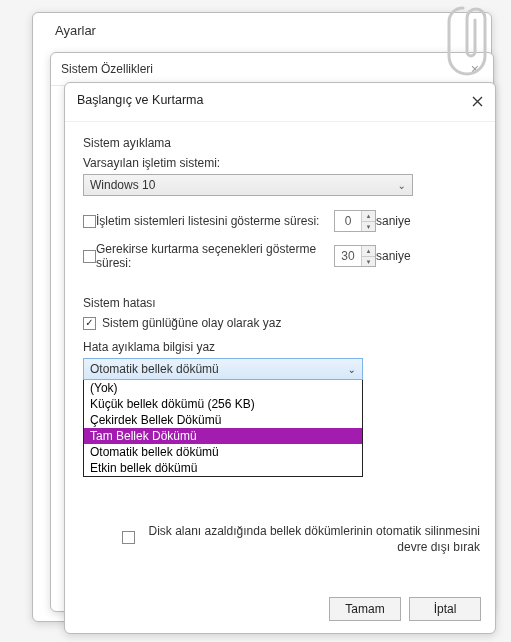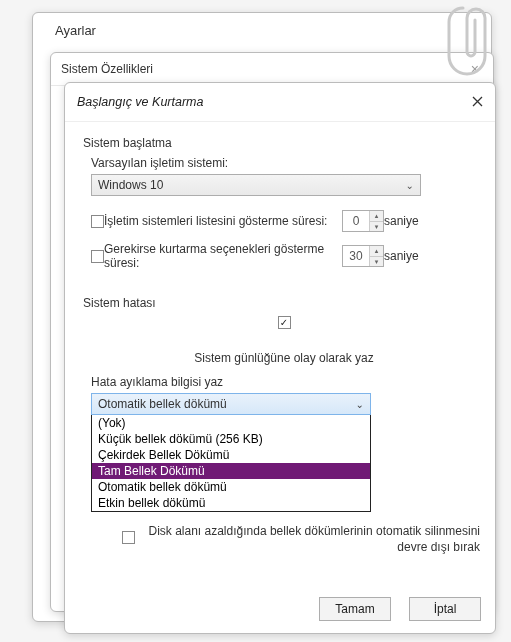--- a/index.html
+++ b/index.html
@@ -9,57 +9,57 @@
 
 .win1 { left: 32px; top: 12px; width: 460px; height: 610px; background: #fff; }
 .win1-title { padding: 10px 22px 6px; font-size: 13px; color: #333; }
 
 .win2 { left: 50px; top: 52px; width: 444px; height: 560px; background: #fff; }
 .win2-tb { display: flex; align-items: center; justify-content: space-between; padding: 8px 10px; border-bottom: 1px solid #e8e8e8; }
 .win2-title { font-size: 12px; color: #333; }
 .win2-close { font-size: 14px; color: #999; cursor: pointer; padding: 0 4px; }
 
 .win3 { left: 64px; top: 82px; width: 432px; height: 552px; background: #fff; }
-.win3-tb { display: flex; align-items: center; justify-content: space-between; padding: 10px 12px; border-bottom: 1px solid #eee; font-style: italic; }
+.win3-tb { display: flex; align-items: flex-start; justify-content: space-between; padding: 10px 12px; border-bottom: 1px solid #eee; }
 .win3-title { font-size: 12.5px; color: #222; }
 .win3-close { cursor: pointer; color: #333; font-family: sans-serif; }
 
 .content { padding: 14px 18px 10px; font-size: 12px; color: #333; height: calc(100% - 82px); overflow: hidden; }
 
 .section-label { font-size: 12px; margin-bottom: 6px; color: #333; }
-.subsection { margin-left: 8px; margin-bottom: 20px; }
+.subsection { margin-bottom: 20px; }
 
 .selectrow { margin-top: 4px; margin-bottom: 14px; }
 .select { width: 330px; height: 22px; border: 1px solid #adadad; background: linear-gradient(#f4f4f4,#e9e9e9); display: flex; align-items: center; justify-content: space-between; padding: 4px 6px; font-size: 12px; color: #333; cursor: pointer; }
 .select .chev { color: #555; font-size: 10px; }
 
-.checkrow { display: flex; align-items: center; gap: 22px; margin-bottom: 10px; font-size: 12px; flex-direction: column; }
+.checkrow { display: flex; align-items: center; gap: 6px; margin-bottom: 10px; font-size: 12px; }
 .checkbox { width: 13px; height: 13px; border: 1px solid #888; background: #fff; display: inline-flex; align-items: center; justify-content: center; font-size: 10px; color: #222; cursor: pointer; }
 .checkbox.checked::after { content: "✓"; line-height: 1; }
 
 .spinrow { display: flex; align-items: center; margin-bottom: 10px; }
 .spinrow .lbl { flex: 0 0 238px; }
 .numbox { width: 42px; height: 22px; border: 1px solid #adadad; display: flex; align-items: center; background: #fff; }
 .numbox .val { flex: 1; text-align: center; color: #555; font-size: 12px; }
 .numbox .spins { width: 14px; display: flex; flex-direction: column; border-left: 1px solid #ccc; }
 .numbox .spins span { height: 10px; font-size: 7px; text-align: center; line-height: 10px; color: #666; cursor: pointer; background: #f0f0f0; }
 .numbox .spins span + span { border-top: 1px solid #ccc; }
 .unit { font-size: 12px; color: #333; }
 
 .combo-wrap { position: relative; margin-bottom: 6px; margin-top:4px; }
 .combo { width: 280px; height: 22px; border: 1px solid #7eb4ea; background: linear-gradient(#e9f2fb,#d6e8f9); display: flex; align-items: center; justify-content: space-between; padding: 0 6px; font-size: 12px; cursor: pointer; }
 .combo .chev { font-size: 10px; color: #444; }
 .drop { position: absolute; top: 22px; left: 0; width: 280px; border: 1px solid #222; border-top: none; background: #fff; z-index: 5; }
 .drop .opt { padding: 1px 6px; font-size: 12px; color: #000; cursor: pointer; white-space: nowrap; }
-.drop .opt.sel { background: #701a75; color: #fff; }
+.drop .opt.sel { background: #a21caf; color: #fff; }
 
 .overflow-text { position: absolute; left: 140px; top: 523px; width: 340px; font-size: 12px; color: #333; line-height: 1.35; z-index: 1; text-align: right; }
 .overflow-check { position: absolute; left: 122px; top: 531px; }
 
-.footer { position: absolute; bottom: 12px; right: 14px; display: flex; gap: 18px; }
+.footer { position: absolute; bottom: 12px; right: 14px; display: flex; gap: 8px; }
 .btn { min-width: 72px; height: 24px; border: 1px solid #adadad; background: #f3f3f3; font-size: 12px; color: #222; cursor: pointer; text-align: center; line-height: 22px; }
 
 
 .clip { position: absolute; right: 12px; top: 2px; z-index: 20; }
 .clip svg { width: 54px; height: 74px; }
 </style>
 </head>
 <body>
 
 <div class="clip">
@@ -84,21 +84,21 @@
     <span class="win3-title">Başlangıç ve Kurtarma</span>
     <span class="win3-close">
       <svg width="11" height="11" viewBox="0 0 11 11">
           <path d="M1 1 L10 10 M10 1 L1 10" stroke="#333" stroke-width="1.3"></path>
         </svg>
     </span>
   </div>
 
   <div class="content">
 
-    <div class="section-label">Sistem başlatma</div>
+    <div class="section-label">Sistem ayıklama</div>
     <div class="subsection">
       <div style="margin-bottom:4px;">Varsayılan işletim sistemi:</div>
       <div class="selectrow">
         <div class="select">
           <span>Windows 10</span>
           <span class="chev">⌄</span>
         </div>
       </div>
 
       <div class="spinrow">

